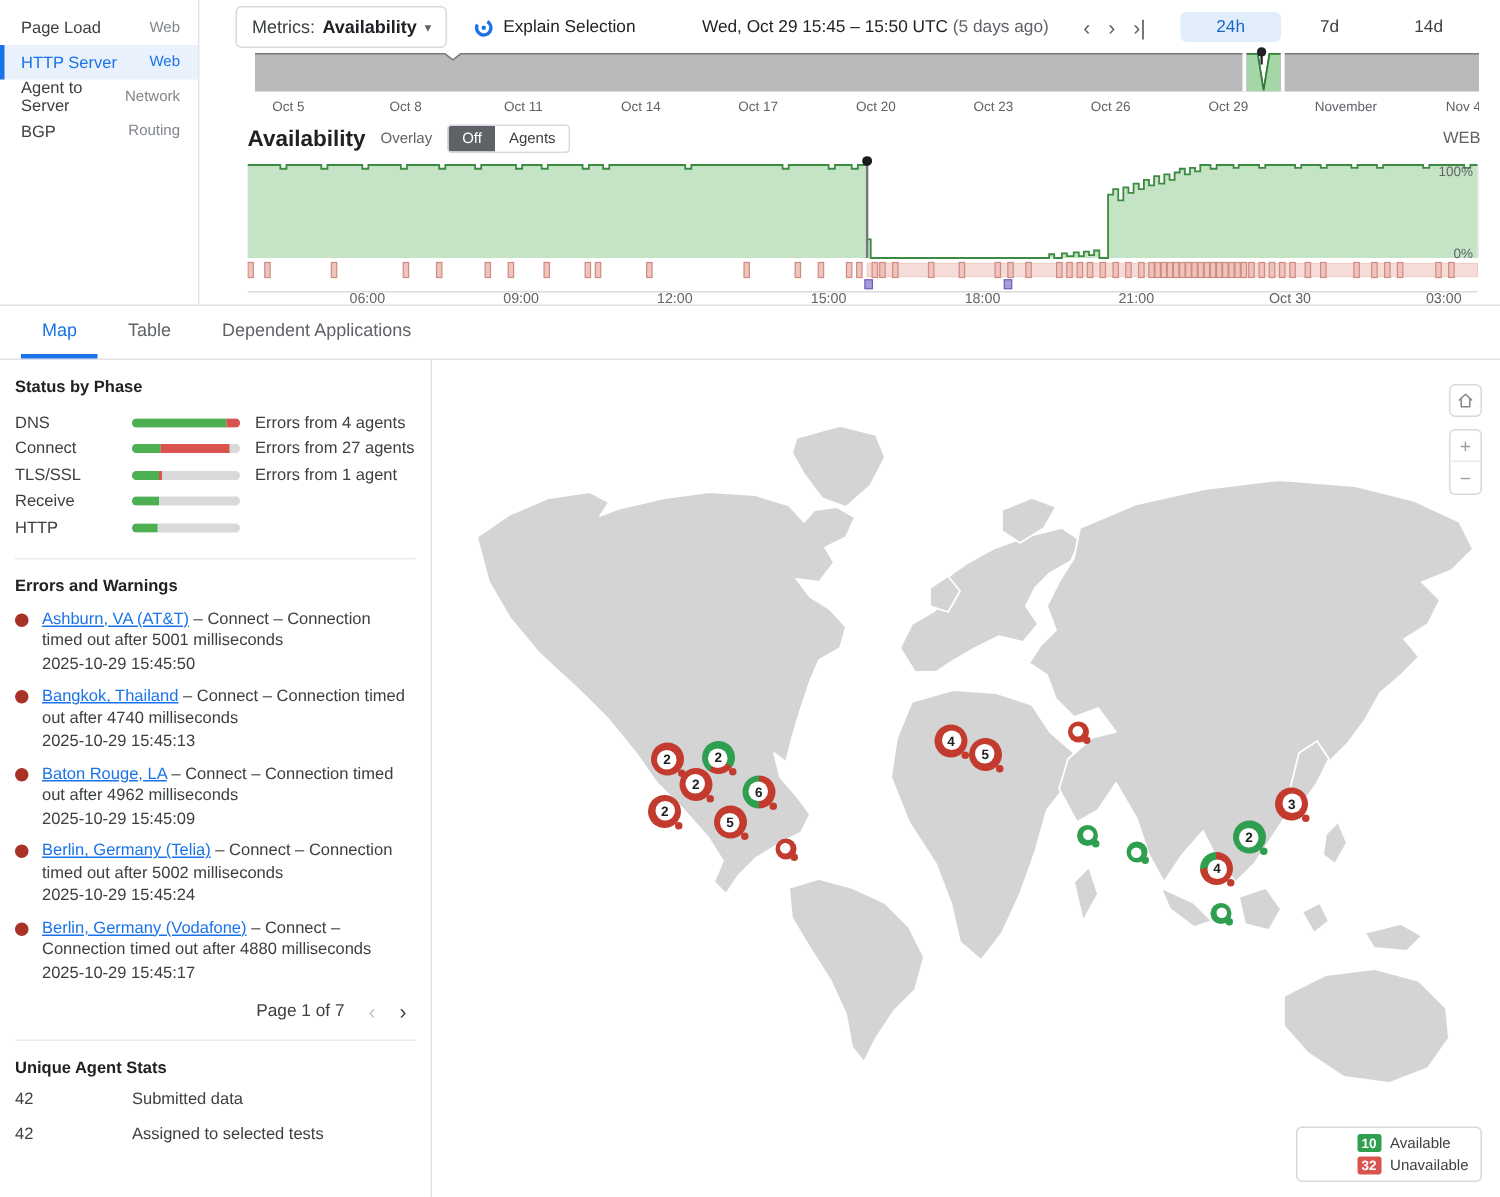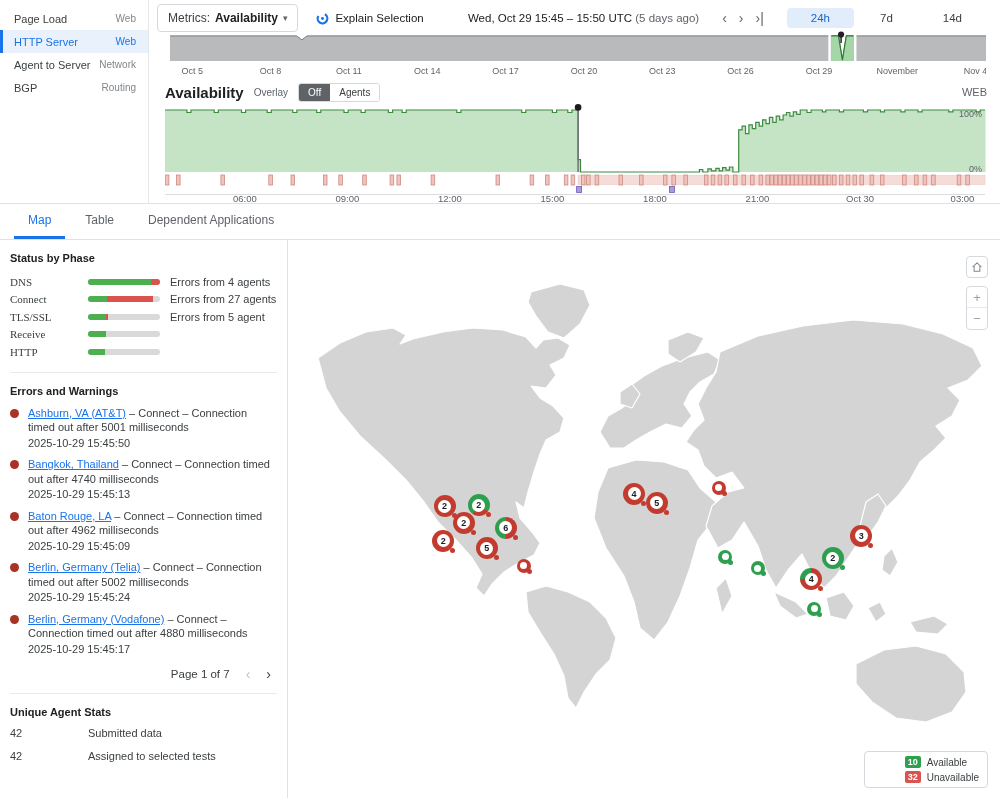--- a/index.html
+++ b/index.html
@@ -2,21 +2,21 @@
 <html><head>
 <meta charset="utf-8">
 <style>
   *{box-sizing:border-box;margin:0;padding:0;}
   html,body{width:1000px;height:798px;}
   body{position:relative;font-family:"Liberation Sans",sans-serif;background:#fff;color:#202124;overflow:hidden;font-size:12px;}
   button{font-family:inherit;background:none;border:none;cursor:pointer;color:inherit;}
   svg text{font-family:"Liberation Sans",sans-serif;}
 
   
-  #tests-sidebar{position:absolute;left:0;top:0;width:149px;height:203px;border-right:1px solid #e4e6e8;padding-top:7px;background:#fff;}
+  #tests-sidebar{position:absolute;left:0;top:0;width:133px;height:203px;border-right:1px solid #e4e6e8;padding-top:7px;background:#fff;}
   .side-item{display:flex;justify-content:space-between;align-items:center;padding:4px 12px 4px 14px;font-size:11px;color:#3c4043;height:23px;cursor:pointer;}
   .side-item .si-cat{font-size:10px;color:#80868b;}
   .side-item.active{background:#e8f1fc;box-shadow:inset 3px 0 0 #1a73e8;}
   .side-item.active .si-label,.side-item.active .si-cat{color:#1a73e8;}
 
   
   #toolbar{position:absolute;left:149px;top:0;width:851px;height:36px;display:flex;align-items:center;padding:0 14px 0 8px;gap:18px;}
   .metrics-btn{display:flex;align-items:center;gap:5px;border:1px solid #d5d8dc;border-radius:4px;padding:6px 10px;font-size:12px;color:#3c4043;background:#fff;}
   .metrics-btn b{color:#202124;}
   .caret{font-size:9px;color:#5f6368;}
@@ -43,21 +43,21 @@
 
   
   #tabbar{position:absolute;top:203px;left:0;width:1000px;height:37px;display:flex;align-items:stretch;padding-left:14px;gap:6px;border-top:1px solid #dfe1e5;border-bottom:1px solid #dfe1e5;background:#fff;}
   .tab{font-size:12px;color:#5f6368;padding:0 14px;display:flex;align-items:center;border-bottom:3px solid transparent;}
   .tab.active{color:#1a73e8;border-bottom-color:#1a73e8;}
 
   
   #left-panel{position:absolute;top:240px;left:0;width:288px;height:558px;border-right:1px solid #dfe1e5;overflow:hidden;background:#fff;}
   .section-title{font-size:11px;font-weight:bold;color:#202124;margin:12px 10px 9px;}
   .phase-row{display:flex;align-items:center;padding:0 10px;height:17.5px;font-size:11px;color:#3c4043;}
-  .phase-name{width:78px;font-family:Liberation Serif, serif;}
+  .phase-name{width:78px;}
   .phase-bar{width:72px;height:6px;border-radius:3px;background:#d9d9d9;overflow:hidden;display:flex;margin-right:10px;flex-shrink:0;}
   .seg{height:100%;}
   .seg.g{background:#4caf50;}
   .seg.r{background:#d9534f;}
   .phase-note{font-size:11px;color:#3c4043;white-space:nowrap;}
   .panel-divider{border-top:1px solid #e8eaed;margin:11px 10px 0;}
   .err-item{position:relative;padding:0 12px 0 28px;margin-bottom:7px;font-size:11px;line-height:1.32;color:#3c4043;}
   .err-dot{position:absolute;left:10px;top:3px;width:9px;height:9px;border-radius:50%;background:#a93226;}
   .err-link{color:#1a73e8;text-decoration:underline;cursor:pointer;}
   .err-time{margin-top:1px;color:#3c4043;}
@@ -286,21 +286,21 @@
         <span class="seg r" style="width: 64%;"></span>
       </span>
     <span class="phase-note">Errors from 27 agents</span>
   </div>
   <div class="phase-row">
     <span class="phase-name">TLS/SSL</span>
     <span class="phase-bar">
         <span class="seg g" style="width: 25%;"></span>
         <span class="seg r" style="width: 3%;"></span>
       </span>
-    <span class="phase-note">Errors from 5 agent</span>
+    <span class="phase-note">Errors from 1 agent</span>
   </div>
   <div class="phase-row">
     <span class="phase-name">Receive</span>
     <span class="phase-bar">
         <span class="seg g" style="width: 25%;"></span>
         <span class="seg r" style="width: 0%;"></span>
       </span>
     <span class="phase-note"></span>
   </div>
   <div class="phase-row">

